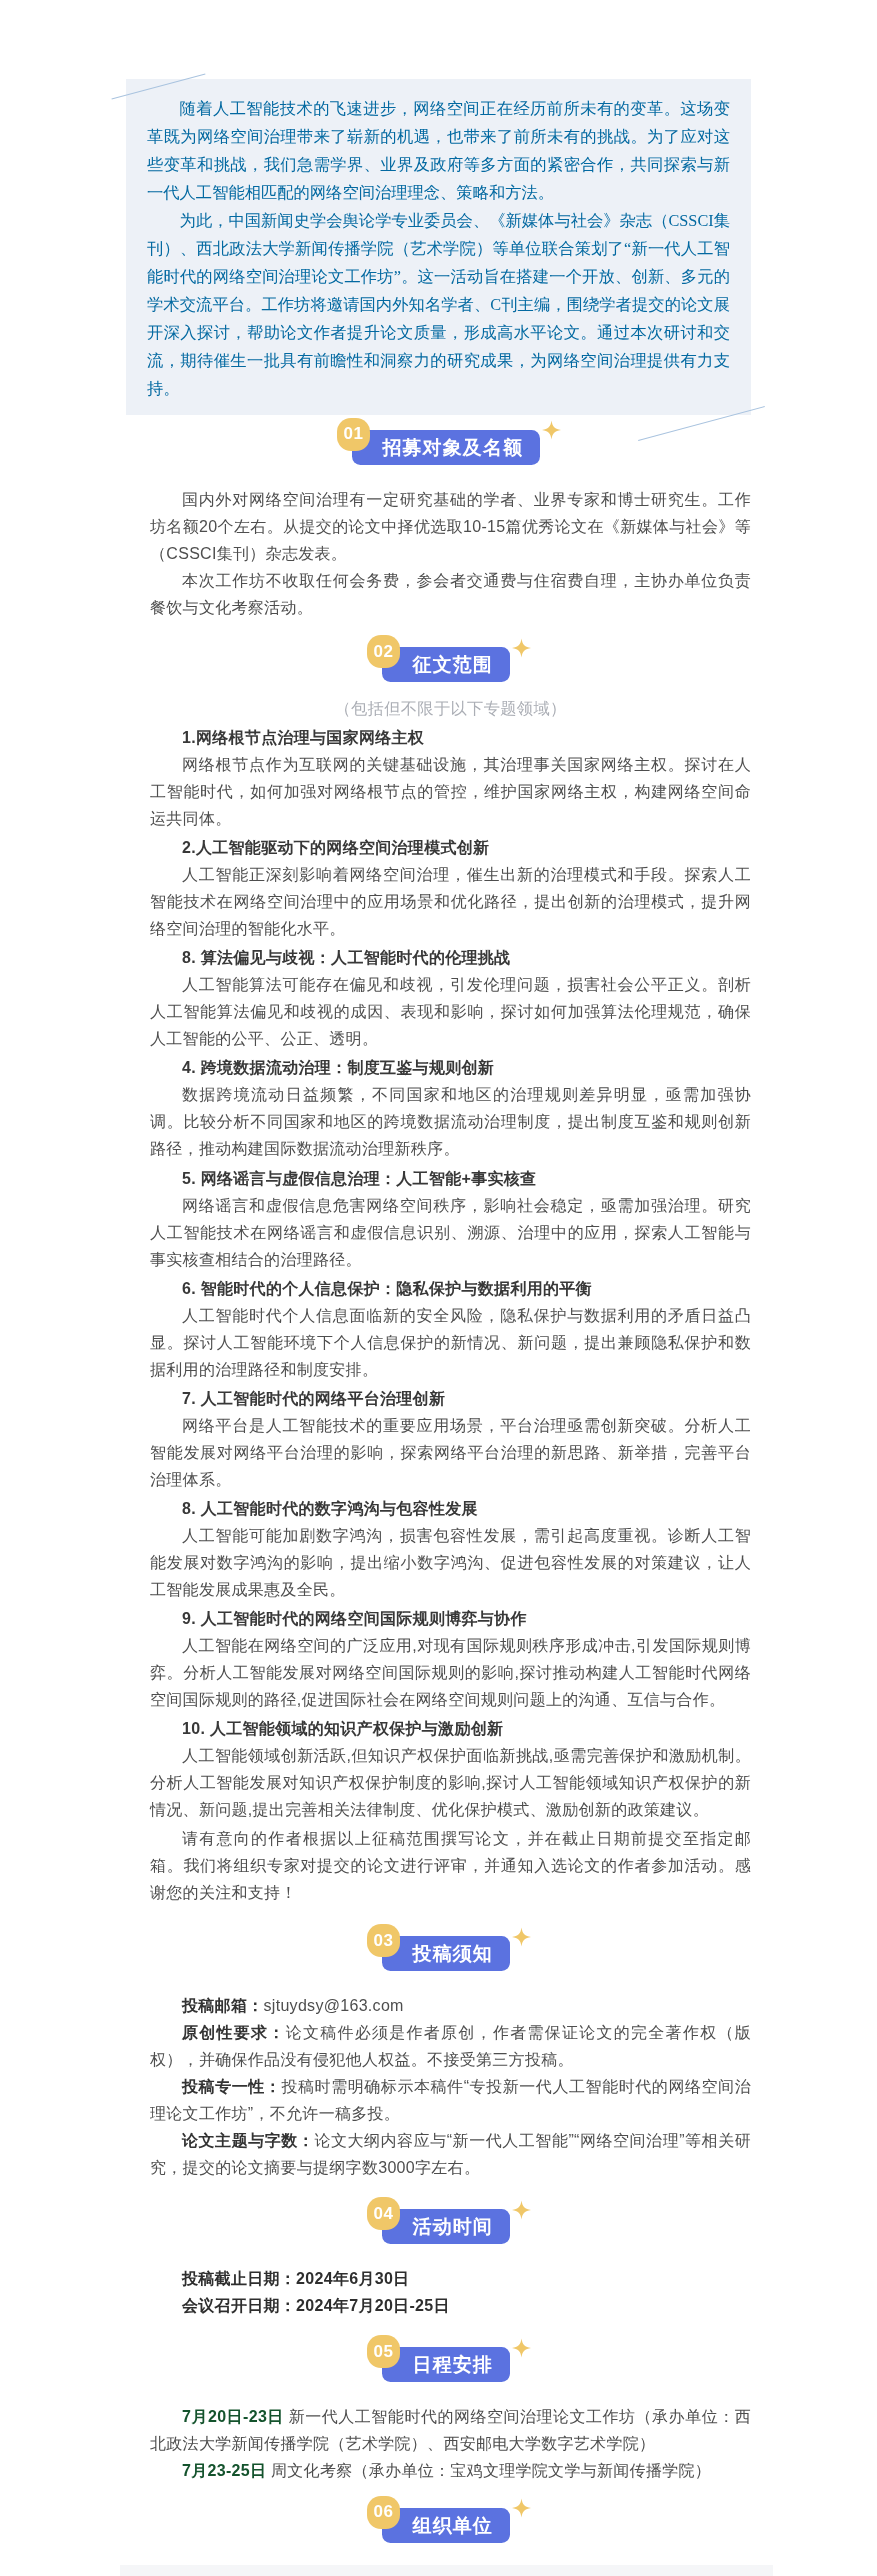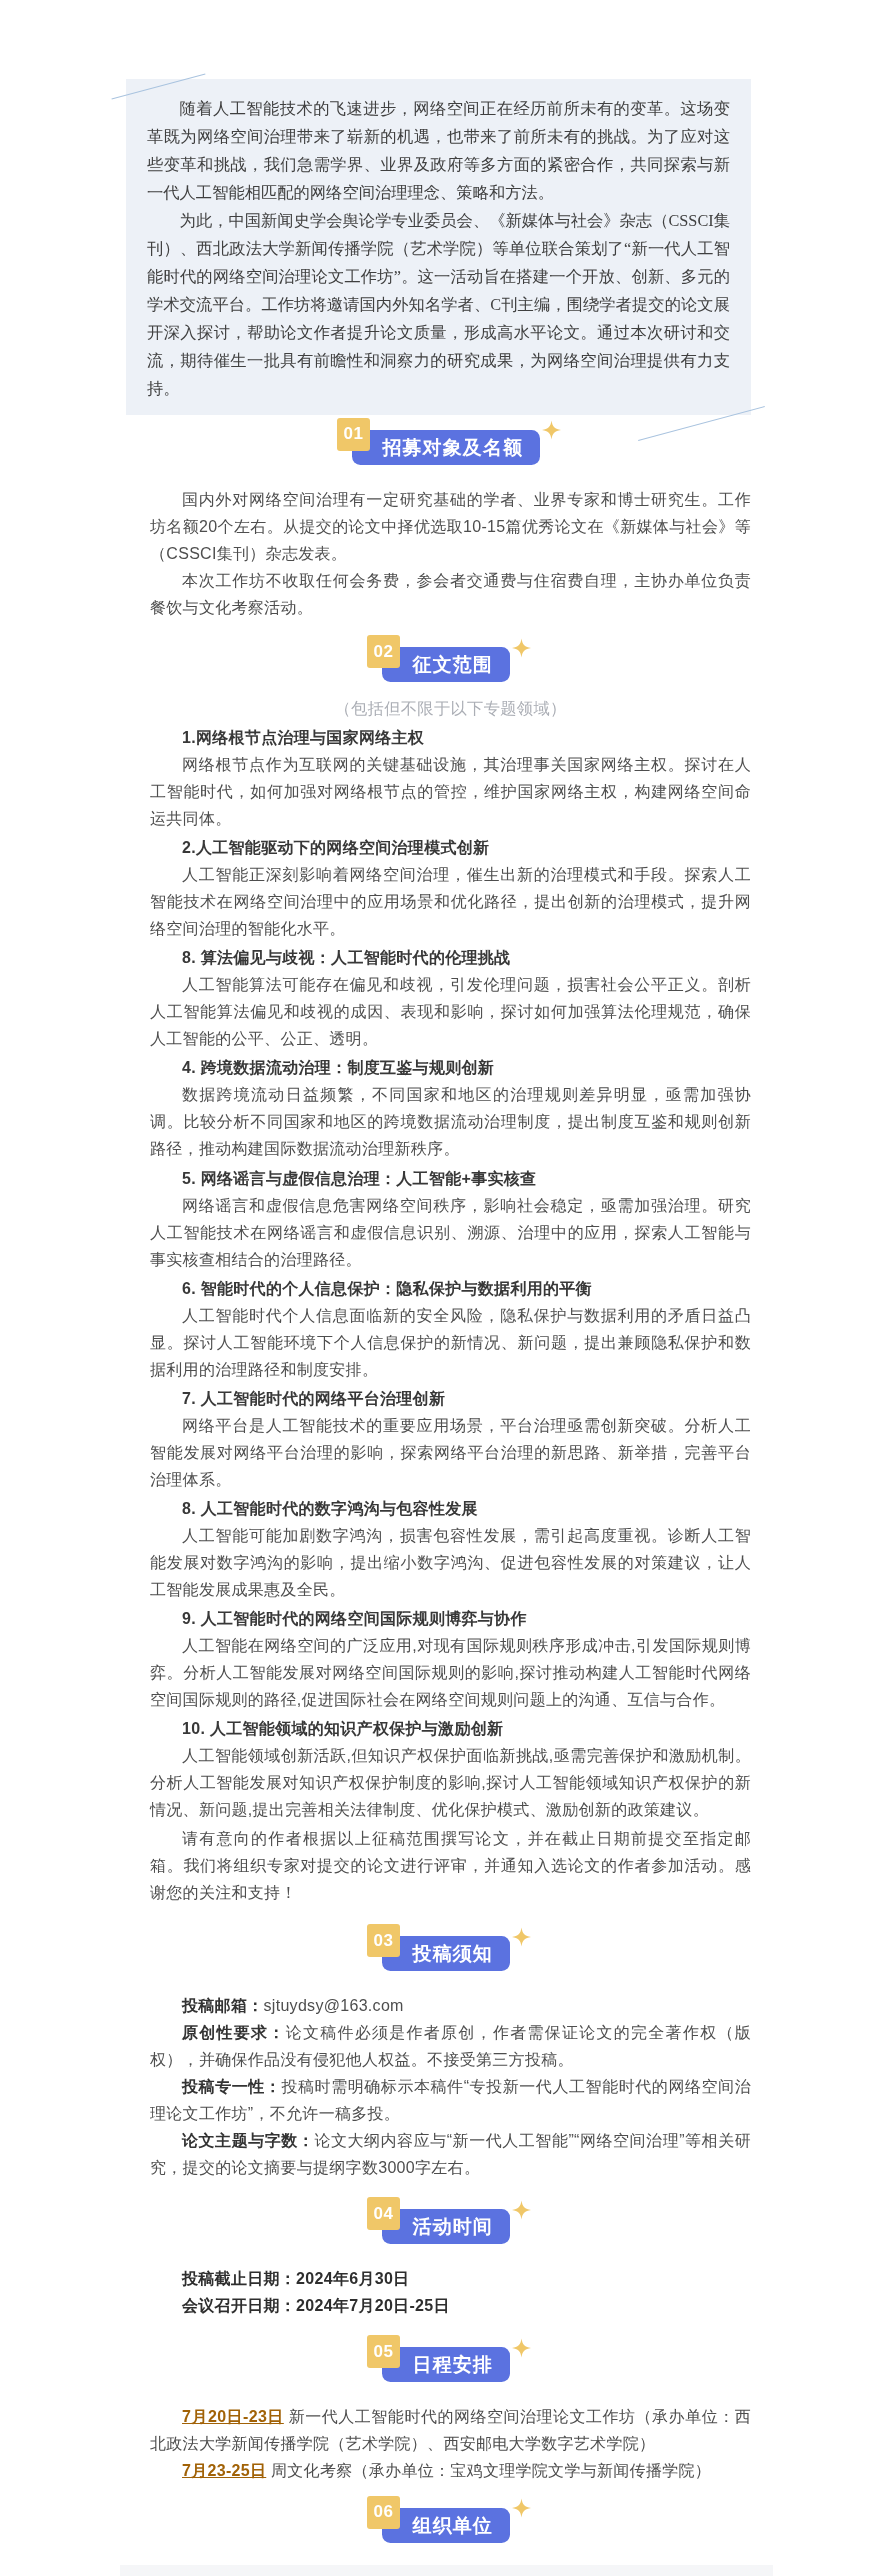--- a/index.html
+++ b/index.html
@@ -21,36 +21,36 @@
     color:var(--body-text);
   }
   .content{width:625px;margin:0 auto;}
   
   .card-wrap{position:relative;margin-top:79px;}
   .intro-card{
     background:var(--card-bg);
     padding:16px 21px 11.6px 21px;
     font-family:"Liberation Serif","DejaVu Serif",serif;
     font-size:16.3px;line-height:28px;
-    color:#404040;
+    color:#0369a1;
     text-align:justify;
   }
   .decor-line{
     position:absolute;height:1.1px;background:var(--decor-line);
     transform:rotate(-15deg);
   }
   .decor-top{width:97px;left:-16px;top:7.4px;}
   .decor-bottom{width:131px;right:-16px;bottom:-9.5px;}
   .indent{text-indent:2em;}
   p{margin:0;}
   
   .badge-row{display:flex;justify-content:center;}
   .badge{position:relative;display:flex;align-items:flex-start;}
   .badge-num{
-    width:33px;height:33px;border-radius:3px;
+    width:33px;height:33px;border-radius:14px;
     background:var(--accent-yellow);
     color:#fff;font-weight:bold;font-size:17px;
     display:flex;align-items:center;justify-content:center;
     position:relative;z-index:2;
     letter-spacing:0.5px;
   }
   .badge-label-wrap{position:relative;margin-left:-18px;margin-top:12px;text-align:center;}
   .badge-label{
     height:35px;line-height:35px;border-radius:8.4px;
     background:var(--accent-blue);
@@ -72,21 +72,21 @@
     text-align:center;color:var(--muted-text);
     font-size:16.3px;line-height:27px;margin:0 0 2.1px 0;text-indent:0;
   }
   .topic-title{
     font-weight:bold;color:var(--title-text);
     margin:0;
   }
   .topic-body{margin:0 0 2.1px 0;}
   .bold-label{font-weight:bold;color:#333;}
   .bold-line{font-weight:bold;color:#2e2e2e;}
-  .date-strong{font-weight:bold;color:#a16207;text-decoration:underline;}
+  .date-strong{font-weight:bold;color:#14532d;}
   
   .bottom-bar{
     position:absolute;left:120px;top:2565px;
     width:653px;height:11px;background:#F5F6F8;
   }
 </style>
 </head>
 <body>
 
 <div class="page">

